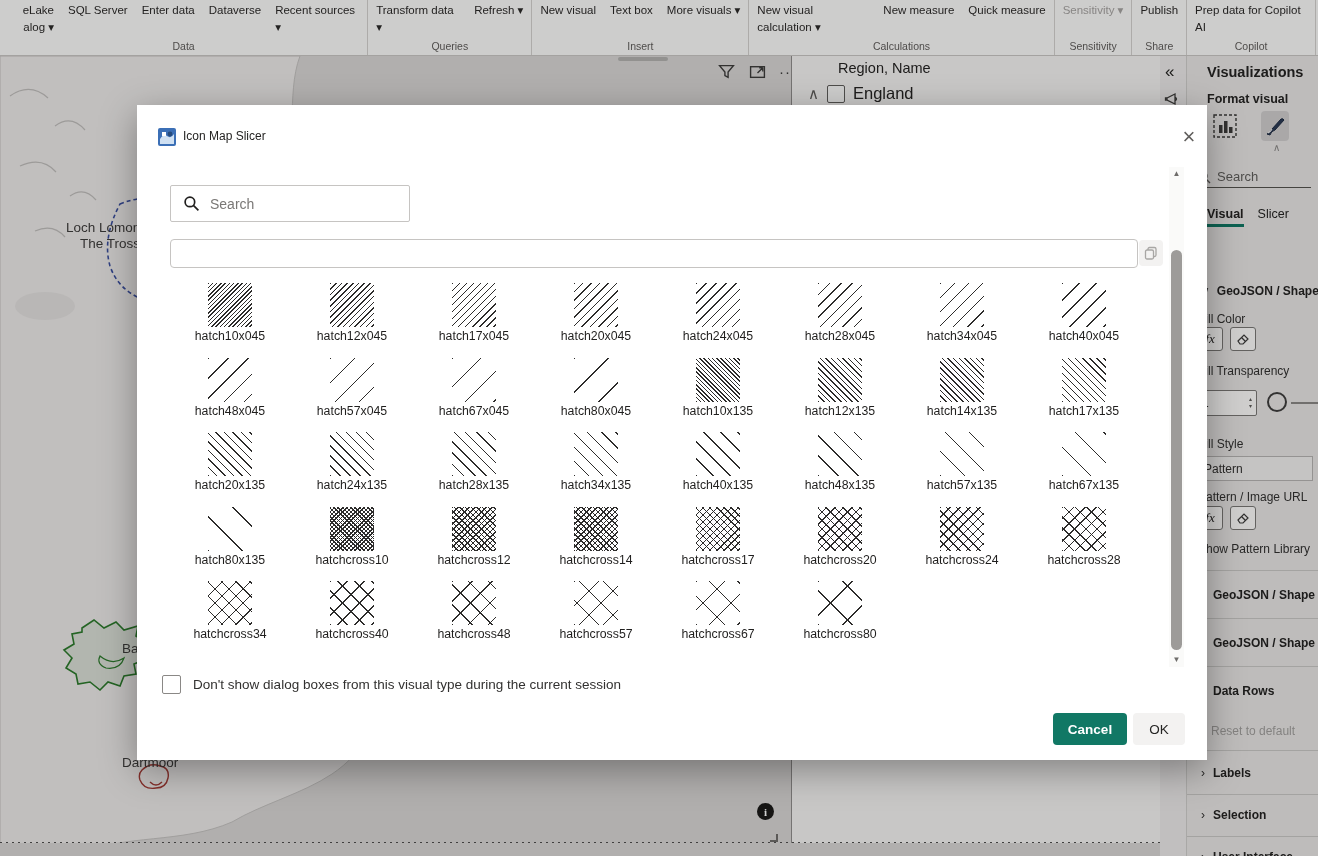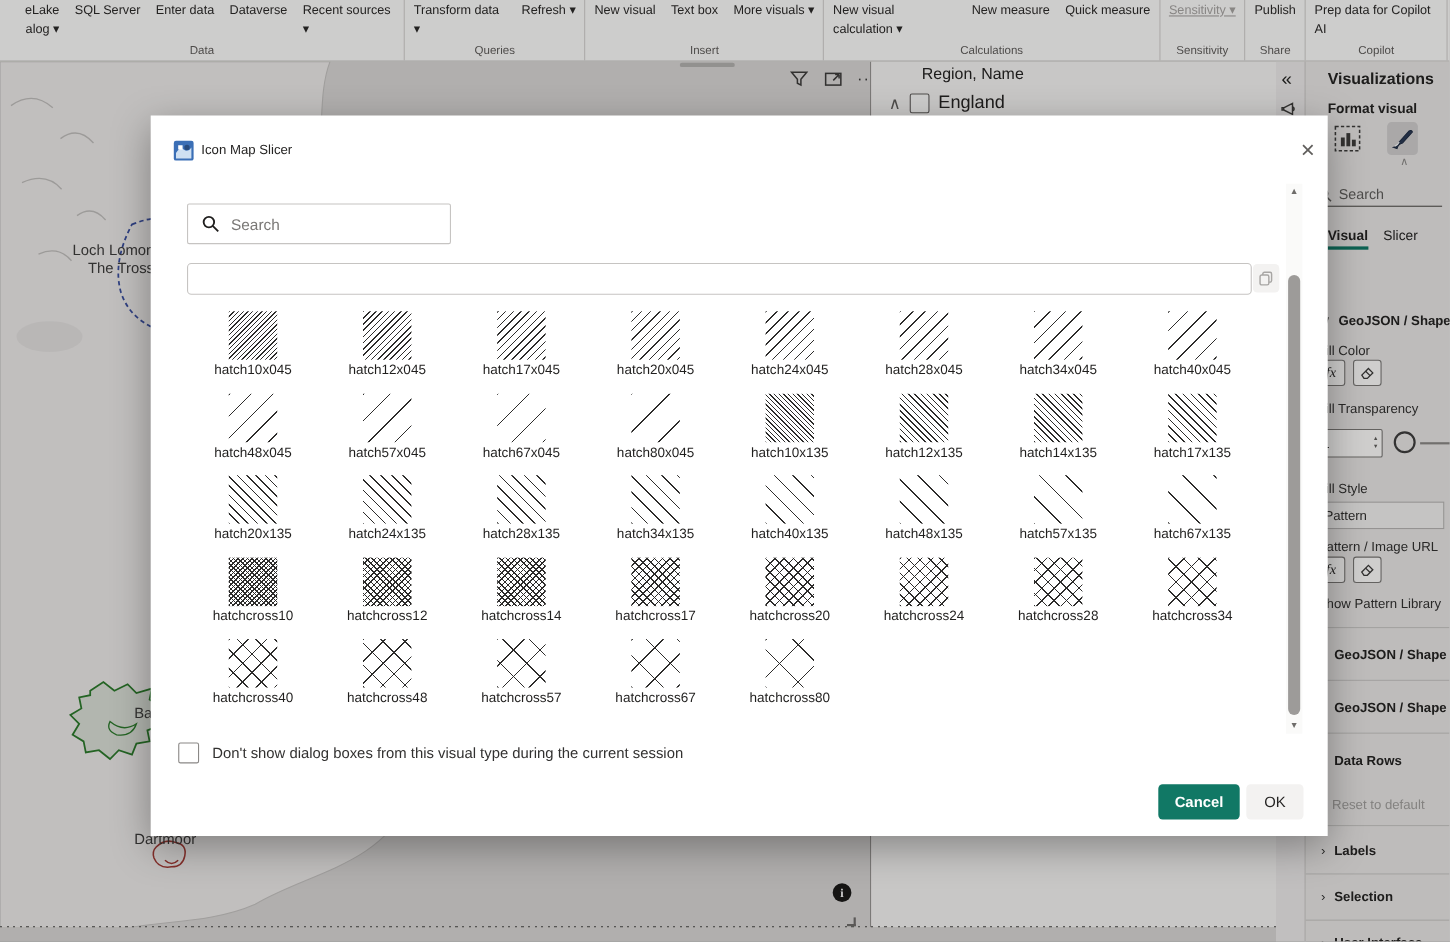--- a/index.html
+++ b/index.html
@@ -8,21 +8,21 @@
        font-family:"Liberation Sans","DejaVu Sans",sans-serif;background:#d8d6d5;}
   .abs{position:absolute;}
 
   
   #ribbon{left:0;top:0;width:1318px;height:56px;background:#fbfaf9;border-bottom:1px solid #c8c6c4;display:flex;align-items:stretch;}
   .rb-group{display:flex;flex-direction:column;align-items:center;border-right:1px solid #d3d1cf;padding:2px 8px 1px 8px;}
   .rb-items{display:flex;gap:14px;align-items:flex-start;flex:1;}
   .rb-item{max-width:84px;min-width:34px;text-align:left;font-size:11.5px;line-height:1.45;color:#2b2a29;cursor:pointer;white-space:normal;}
   .rb-item.wide{max-width:112px;}
   .rb-item.cut{max-width:46px;overflow:hidden;text-align:right;}
-  .rb-group.disabled .rb-item{color:#a6a4a2;text-decoration:underline;}
+  .rb-group.disabled .rb-item{color:#a6a4a2;}
   .rb-label{font-size:10.5px;color:#5f5d5b;padding:0 2px 2px 2px;}
 
   
   #canvas{left:0;top:56px;width:1160px;height:787px;background:#d8d6d5;overflow:hidden;}
   .map-label{position:absolute;font-size:13.5px;color:#3e3d3c;white-space:nowrap;}
   #hscroll-nub{left:618px;top:1px;width:50px;height:4px;background:#b3b1af;border-radius:2px;}
   #visual-border{left:791px;top:0;width:1px;height:787px;background:#8f8d8b;}
   #slicer{left:792px;top:0;width:368px;height:787px;background:#f5f3f2;}
   #slicer-title{left:46px;top:4px;font-size:14.5px;color:#252423;}
   #slicer-row{left:16px;top:28px;display:flex;align-items:center;gap:8px;}
@@ -466,20 +466,24 @@
         </div>
         <div class="pat-item">
           <div class="pat-swatch" style="background-image: repeating-linear-gradient(45deg, rgb(45, 44, 43) 0px, rgb(45, 44, 43) 1px, transparent 1px, transparent 17px);"></div>
           <div class="pat-label">hatch57x135</div>
         </div>
         <div class="pat-item">
           <div class="pat-swatch" style="background-image: repeating-linear-gradient(45deg, rgb(45, 44, 43) 0px, rgb(45, 44, 43) 1px, transparent 1px, transparent 20px);"></div>
           <div class="pat-label">hatch67x135</div>
         </div>
         <div class="pat-item">
+          <div class="pat-swatch" style="background-image: repeating-linear-gradient(45deg, rgb(45, 44, 43) 0px, rgb(45, 44, 43) 1px, transparent 1px, transparent 24px);"></div>
+          <div class="pat-label">hatch80x135</div>
+        </div>
+        <div class="pat-item">
           <div class="pat-swatch" style="background-image: repeating-linear-gradient(135deg, rgb(45, 44, 43) 0px, rgb(45, 44, 43) 1px, transparent 1px, transparent 3px), repeating-linear-gradient(45deg, rgb(45, 44, 43) 0px, rgb(45, 44, 43) 1px, transparent 1px, transparent 3px);"></div>
           <div class="pat-label">hatchcross10</div>
         </div>
         <div class="pat-item">
           <div class="pat-swatch" style="background-image: repeating-linear-gradient(135deg, rgb(45, 44, 43) 0px, rgb(45, 44, 43) 1px, transparent 1px, transparent 4px), repeating-linear-gradient(45deg, rgb(45, 44, 43) 0px, rgb(45, 44, 43) 1px, transparent 1px, transparent 4px);"></div>
           <div class="pat-label">hatchcross12</div>
         </div>
         <div class="pat-item">
           <div class="pat-swatch" style="background-image: repeating-linear-gradient(135deg, rgb(45, 44, 43) 0px, rgb(45, 44, 43) 1px, transparent 1px, transparent 4px), repeating-linear-gradient(45deg, rgb(45, 44, 43) 0px, rgb(45, 44, 43) 1px, transparent 1px, transparent 4px);"></div>
           <div class="pat-label">hatchcross14</div>

